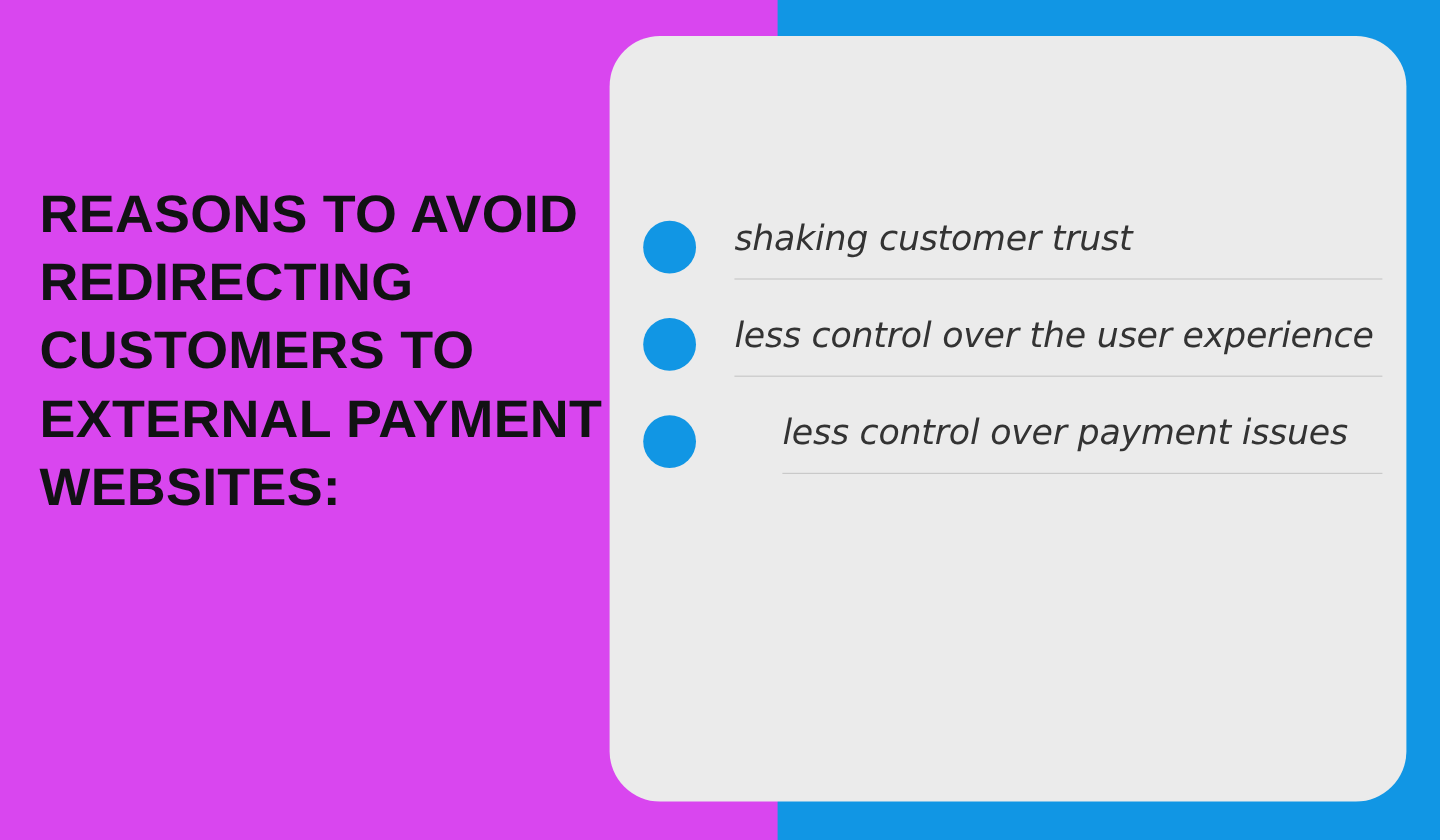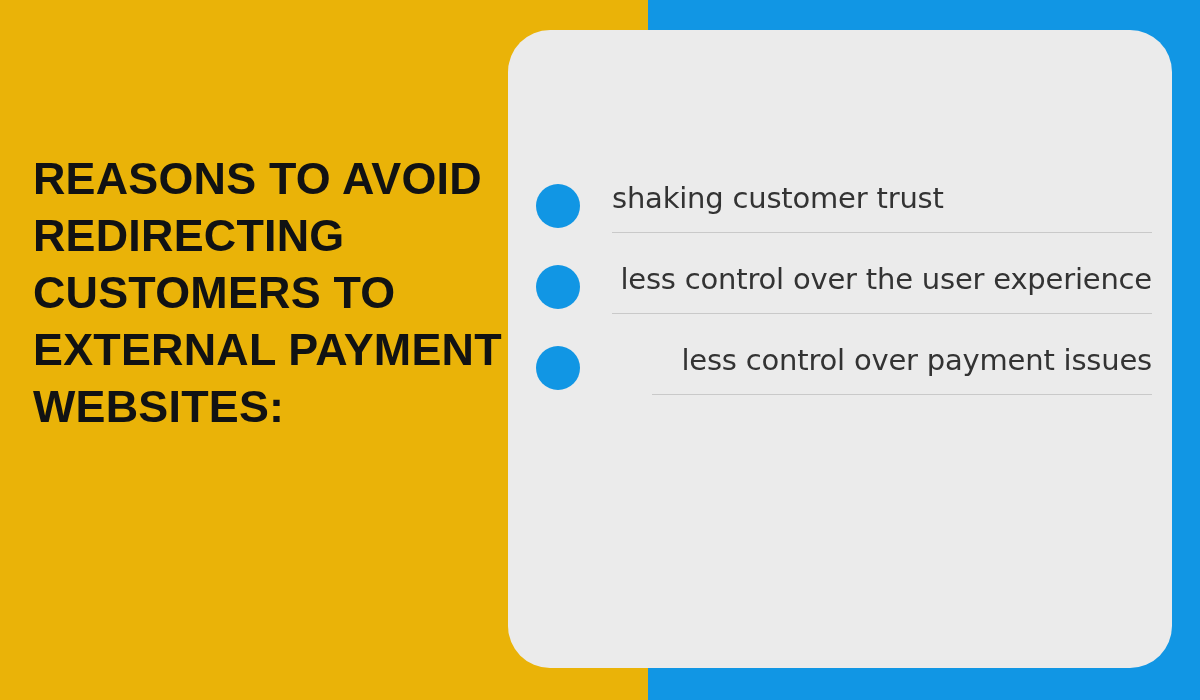--- a/index.html
+++ b/index.html
@@ -12,21 +12,21 @@
     height: 700px;
     overflow: hidden;
     font-family: "Liberation Sans", "DejaVu Sans", sans-serif;
     background: #f5f5f6;
   }
 
   .slide {
     position: relative;
     width: 1200px;
     height: 700px;
-    background: #eab308;
+    background: #d946ef;
   }
 
   
   .accent-panel {
     position: absolute;
     left: 648px;
     top: 0;
     width: 552px;
     height: 700px;
     background: #1196e4;
@@ -110,23 +110,22 @@
     font-family: "DejaVu Sans", "Liberation Sans", sans-serif;
     font-size: 29px;
     line-height: 40px;
     font-weight: 400;
     color: #333333;
     letter-spacing: -0.2px;
   }
   
   .reason-item + .reason-item .reason-body {
     padding-top: 0;
-    text-align: right;
   }
-  .reason-item { margin-bottom: 26px; }
+  .reason-item { margin-bottom: 26px; font-style: italic; }
   .reason-item:last-child { margin-bottom: 0; gap: 40px; }
 </style>
 </head>
 <body>
 
 <div class="slide">
 
   <div class="accent-panel"></div>
 
   <div class="content-card"></div>

